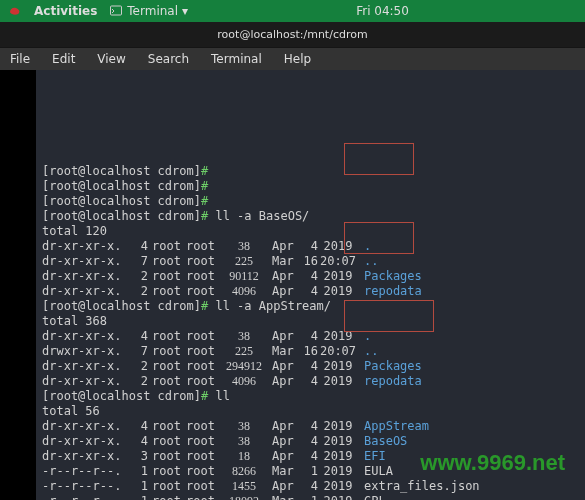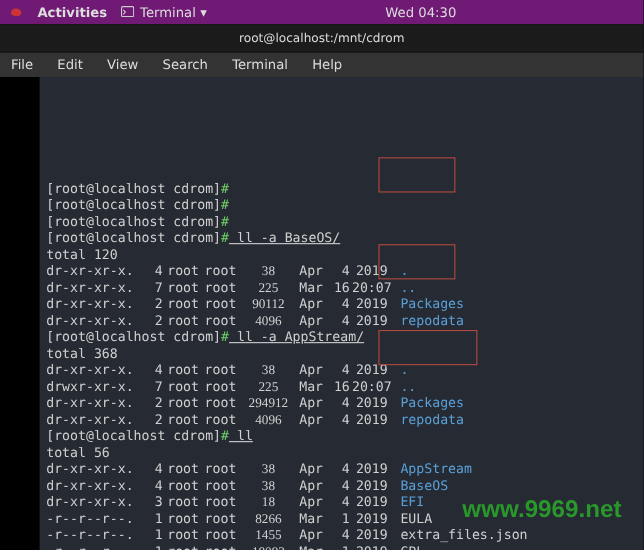--- a/index.html
+++ b/index.html
@@ -8,21 +8,21 @@
     font-family: "DejaVu Sans", "Cantarell", sans-serif;
     font-size: 12px;
     color: #ddd;
     width: 585px;
     height: 500px;
     overflow: hidden;
     position: relative;
   }
 
   .topbar {
-    background: #701a75;
+    background: #15803d;
     height: 22px;
     display: flex;
     align-items: center;
     padding: 0 8px;
     color: #ddd;
     font-size: 12px;
   }
   .topbar-left { display: flex; align-items: center; gap: 12px; }
   .tb-icon { width: 14px; height: 14px; display: inline-flex; align-items: center; justify-content: center; }
   .tb-sep { flex: 1; }
@@ -61,21 +61,21 @@
     white-space: pre;
     color: #d0d0d0;
     position: relative;
     height: calc(500px - 22px - 26px - 22px);
     overflow: hidden;
     margin-left: 36px;
   }
   .line { display: block; }
   .prompt { color: #d0d0d0; }
   .hash { color: #6ecf68; }
-  .cmd { color: #d0d0d0; text-decoration: underline; }
+  .cmd { color: #d0d0d0; }
   .blue { color: #5aa0d8; }
   .total { color: #d0d0d0; }
 
   .redbox {
     position: absolute;
     border: 1px solid #b34a3f;
     pointer-events: none;
   }
 
   .watermark {
@@ -118,21 +118,21 @@
         <svg width="12" height="12" viewBox="0 0 12 12">
             <rect x="0.5" y="1" width="11" height="9" rx="1" fill="none" stroke="#ccc"></rect>
             <path d="M2 4 L4 6 L2 8" stroke="#ccc" fill="none"></path>
           </svg>
       </span>
       <span>Terminal</span>
       <span>▾</span>
     </span>
   </div>
   <div class="tb-sep"></div>
-  <span>Wed 04:30</span>
+  <span>Fri 04:50</span>
   <div class="tb-sep"></div>
 </div>
 
 <div class="titlebar">
   <span>root@localhost:/mnt/cdrom</span>
 </div>
 
 <div class="menubar" id="menubar">
     <span>File</span>
     <span>Edit</span>

